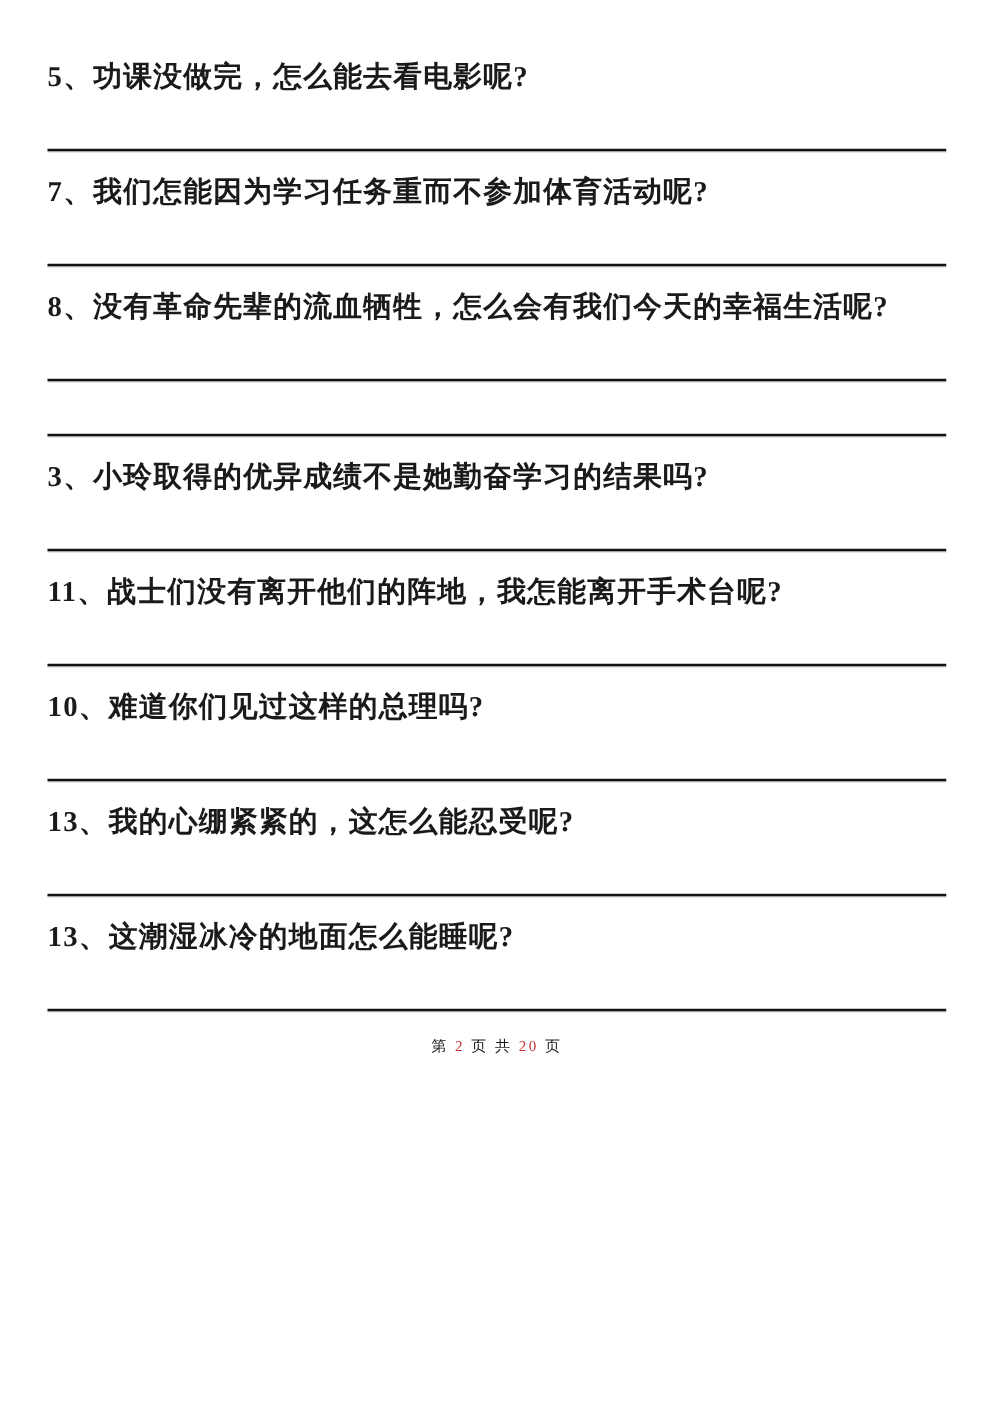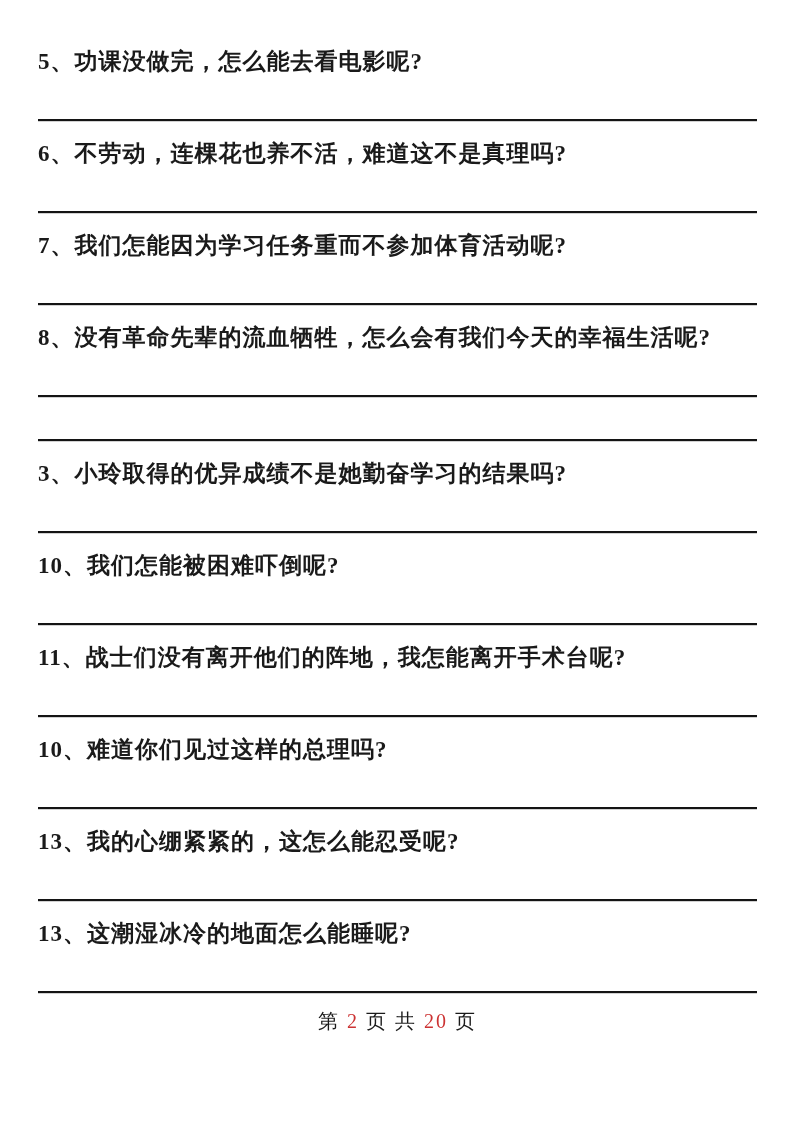--- a/index.html
+++ b/index.html
@@ -36,65 +36,57 @@
     height: 0;
     border-bottom: 2px solid #141414;
     box-shadow: 0 1px 0 rgba(0,0,0,0.18);
     margin: 0 0 19px 0;
   }
   .answer-line.gap-wide {
     margin-bottom: 42px;
   }
   .footer {
     text-align: center;
-    font-size: 20px;
+    font-size: 12px;
     line-height: 18px;
     color: #1a1a1a;
     letter-spacing: 2px;
   }
   .footer .num {
     color: #cc3333;
   }
 </style>
 </head>
 <body>
 
 <div class="page">
 
   <div class="questions-list">
   <div class="item">
     <div class="question">5、功课没做完，怎么能去看电影呢?</div>
   <div class="answer-line"></div>
       </div>
 
-  <div class="item">
-    <div class="question">6、不劳动，连棵花也养不活，难道这不是真理吗?</div>
-  <div class="answer-line"></div>
-      </div>
 
   <div class="item">
     <div class="question">7、我们怎能因为学习任务重而不参加体育活动呢?</div>
   <div class="answer-line"></div>
       </div>
 
   <div class="item">
     <div class="question">8、没有革命先辈的流血牺牲，怎么会有我们今天的幸福生活呢?</div>
   <div class="answer-line gap-wide"></div>
         <div class="answer-line"></div>
       </div>
 
   <div class="item">
     <div class="question">3、小玲取得的优异成绩不是她勤奋学习的结果吗?</div>
   <div class="answer-line"></div>
       </div>
 
-  <div class="item">
-    <div class="question">10、我们怎能被困难吓倒呢?</div>
-  <div class="answer-line"></div>
-      </div>
 
   <div class="item">
     <div class="question">11、战士们没有离开他们的阵地，我怎能离开手术台呢?</div>
   <div class="answer-line"></div>
       </div>
 
   <div class="item">
     <div class="question">10、难道你们见过这样的总理吗?</div>
   <div class="answer-line"></div>
       </div>

